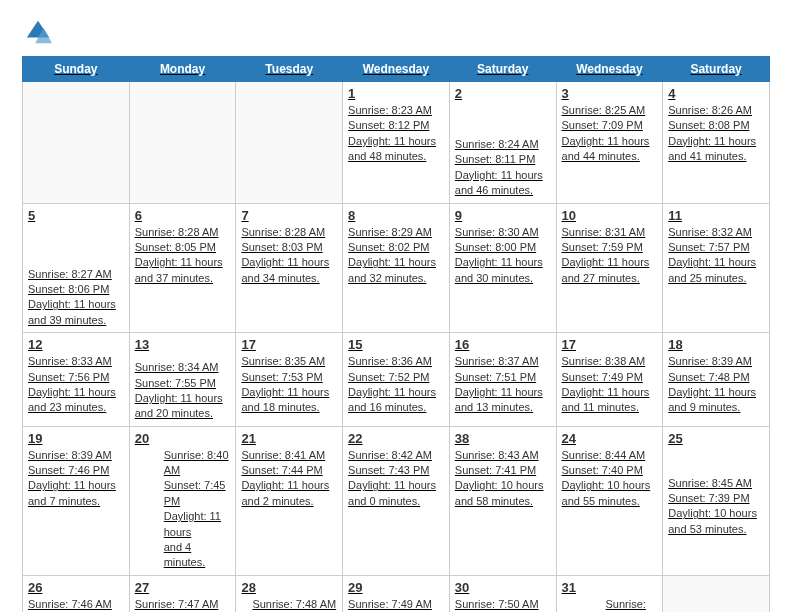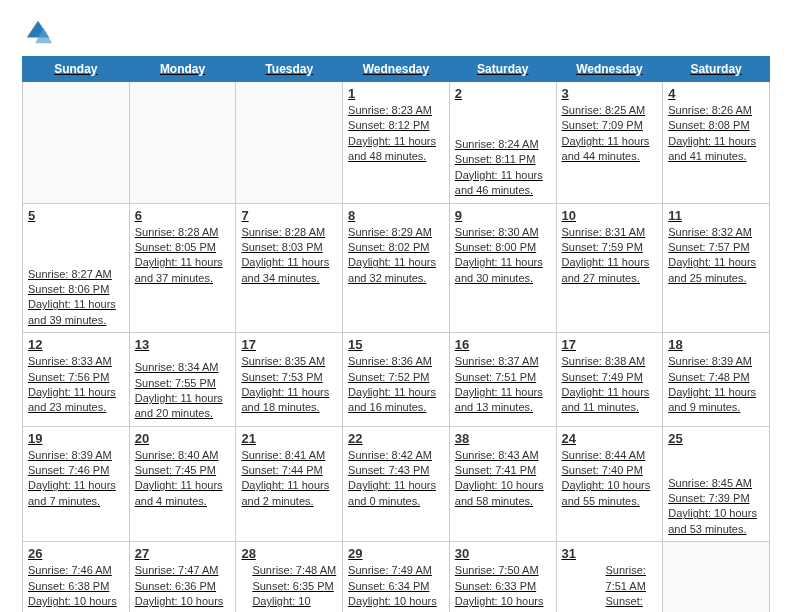--- a/index.html
+++ b/index.html
@@ -267,21 +267,21 @@
         <tr>
           <td class="cal-cell">
             <span class="day-num">19</span>
             <div class="cell-info" style="white-space: pre-line;">Sunrise: 8:39 AM
 Sunset: 7:46 PM
 Daylight: 11 hours
 and 7 minutes.</div>
           </td>
           <td class="cal-cell">
             <span class="day-num">20</span>
-            <div class="cell-info" style="white-space: pre-line;">Sunrise: 8:40 AM
+            <div class="cell-info" style="white-space: pre-line; margin-left: 29px;">Sunrise: 8:40 AM
 Sunset: 7:45 PM
 Daylight: 11 hours
 and 4 minutes.</div>
           </td>
           <td class="cal-cell">
             <span class="day-num">21</span>
             <div class="cell-info" style="white-space: pre-line;">Sunrise: 8:41 AM
 Sunset: 7:44 PM
 Daylight: 11 hours
 and 2 minutes.</div>

